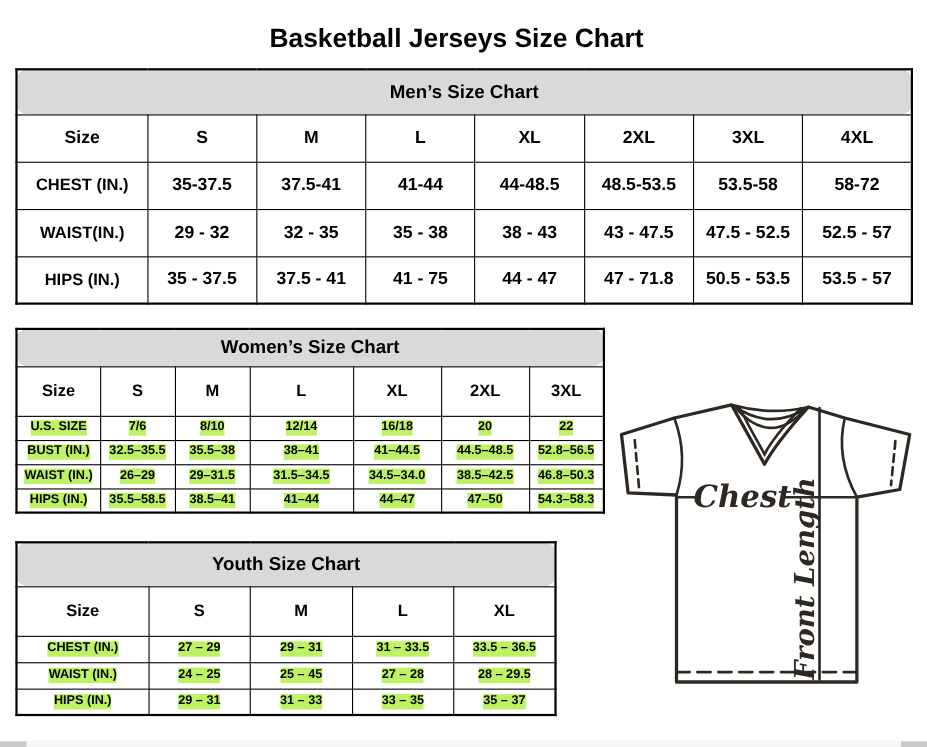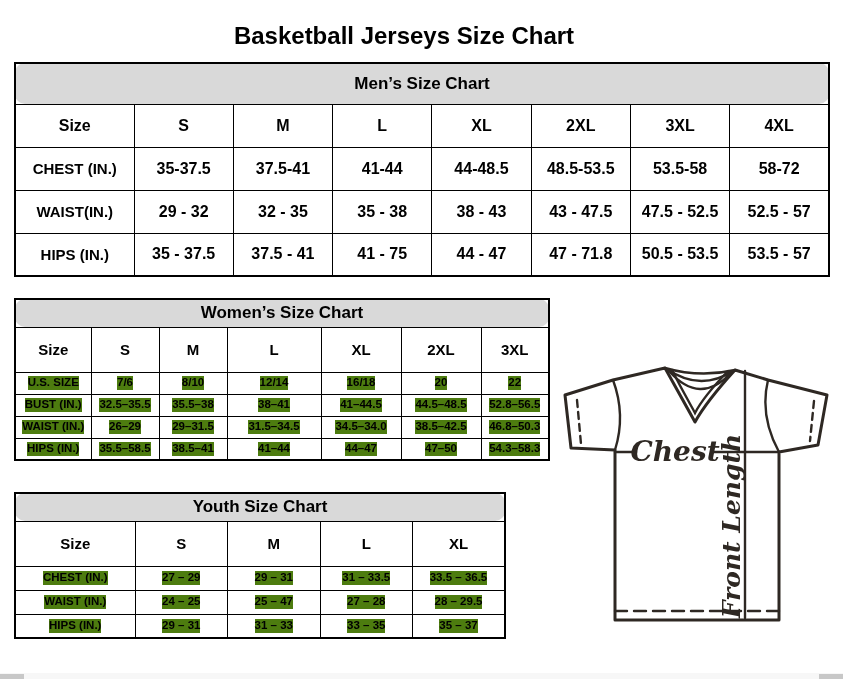--- a/index.html
+++ b/index.html
@@ -1,48 +1,48 @@
 <!DOCTYPE html>
 <html><head>
 <meta charset="utf-8">
 <style>
   html,body{margin:0;padding:0;background:#fff;}
   #page{position:relative;width:843px;height:679px;background:#ffffff;overflow:hidden;
         font-family:"Liberation Sans", sans-serif;color:#000;}
-  #title{position:absolute;top:6px;left:0;width:808px;text-align:center;
+  #title{position:absolute;top:6px;left:11px;width:808px;text-align:center;
          font-size:24px;font-weight:bold;letter-spacing:0;}
   table.size-table{position:absolute;border-collapse:collapse;table-layout:fixed;
                    background:#fff;border:2px solid #000;}
   table.size-table td{border:1px solid #000;text-align:center;vertical-align:middle;
                       font-weight:bold;padding:0;overflow:hidden;white-space:nowrap;}
   tr.band td{background:#d9d9d9;font-size:17px;border-radius:10px;}
   
   #men-table{left:14px;top:62px;width:816px;}
   #men-table tr.band{height:41px;}
   #men-table tr.cols{height:43px;}
   #men-table tr.data{height:43px;}
   #men-table td{font-size:16px;}
   #men-table tr.band td{font-size:17px;}
   #men-table td.rowlabel{font-size:15px;}
   
   #women-table{left:14px;top:298px;width:536px;}
-  #women-table tr.band{height:28px;}
+  #women-table tr.band{height:34px;}
   #women-table tr.cols{height:45px;font-size:15px;}
   #women-table tr.data{height:22px;}
   #women-table tr.cols td{font-size:15px;}
   #women-table tr.data td{font-size:11.5px;}
   
   #youth-table{left:14px;top:492px;width:492px;}
-  #youth-table tr.band{height:28px;}
+  #youth-table tr.band{height:40px;}
   #youth-table tr.cols{height:45px;}
   #youth-table tr.cols td{font-size:15px;}
   #youth-table tr.data{height:24px;}
   #youth-table tr.data td{font-size:11.5px;}
   
-  table.subtle tr.data td span.hl{background:#4d7c0f;padding:0 0;display:inline-block;line-height:1.2;}
+  table.subtle tr.data td span.hl{background:#bef264;padding:0 0;display:inline-block;line-height:1.2;}
   
   #jersey{position:absolute;left:556px;top:360px;}
   #jersey text{font-family:"DejaVu Serif", serif;font-style:italic;font-weight:bold;fill:#2e2823;}
   
   .scrollbar{position:absolute;left:0;bottom:0;width:843px;height:6px;background:#f7f7f7;}
   .sb-btn{position:absolute;top:1px;width:24px;height:5px;background:#c8c8c8;}
   .sb-btn.left{left:0;}
   .sb-btn.right{right:0;}
 </style>
 </head>
@@ -194,21 +194,21 @@
         <tr class="data">
           <td class="rowlabel"><span class="hl">CHEST (IN.)</span></td>
           <td class="val"><span class="hl">27 – 29</span></td>
           <td class="val"><span class="hl">29 – 31</span></td>
           <td class="val"><span class="hl">31 – 33.5</span></td>
           <td class="val"><span class="hl">33.5 – 36.5</span></td>
         </tr>
         <tr class="data">
           <td class="rowlabel"><span class="hl">WAIST (IN.)</span></td>
           <td class="val"><span class="hl">24 – 25</span></td>
-          <td class="val"><span class="hl">25 – 47</span></td>
+          <td class="val"><span class="hl">25 – 45</span></td>
           <td class="val"><span class="hl">27 – 28</span></td>
           <td class="val"><span class="hl">28 – 29.5</span></td>
         </tr>
         <tr class="data">
           <td class="rowlabel"><span class="hl">HIPS (IN.)</span></td>
           <td class="val"><span class="hl">29 – 31</span></td>
           <td class="val"><span class="hl">31 – 33</span></td>
           <td class="val"><span class="hl">33 – 35</span></td>
           <td class="val"><span class="hl">35 – 37</span></td>
         </tr>

